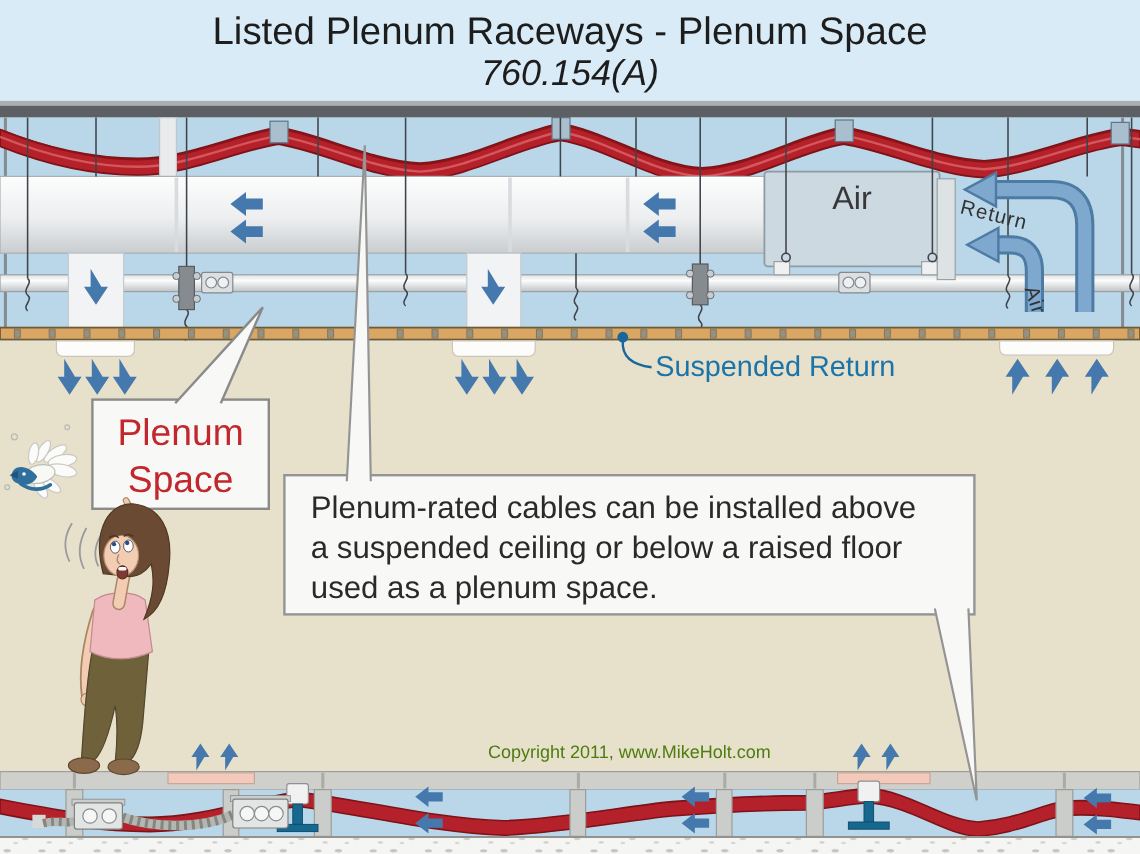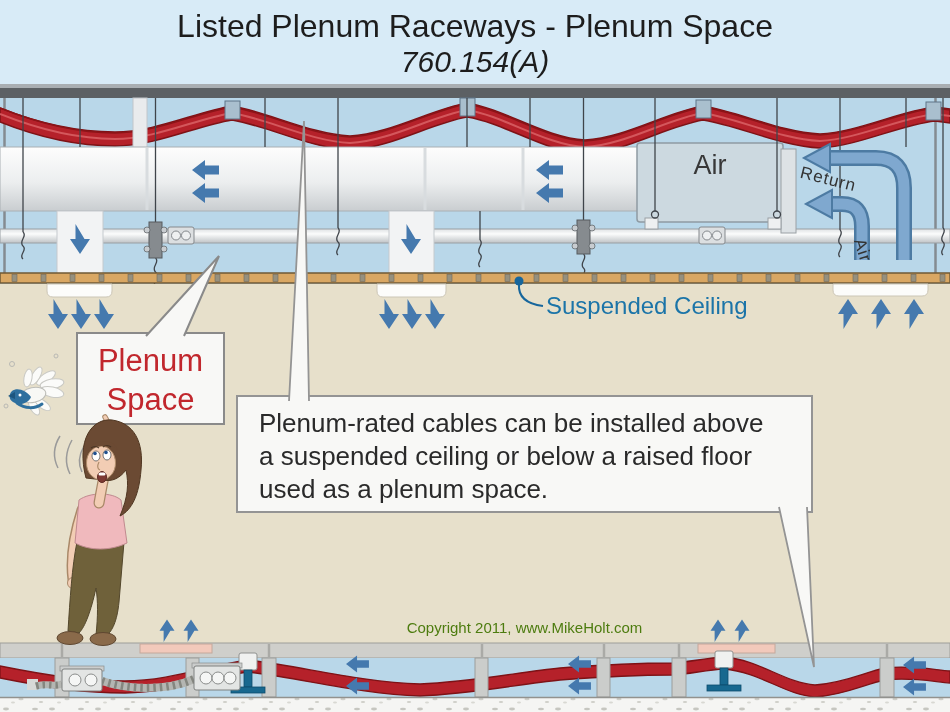--- a/index.html
+++ b/index.html
@@ -335,21 +335,21 @@
   </g>
 </svg>
 
 <div class="ov title-line1">Listed Plenum Raceways - Plenum Space</div>
 <div class="ov title-line2">760.154(A)</div>
 <div class="ov ah-label">
   <div>Air</div>
 </div>
 <div class="ov ret-word">Return</div>
 <div class="ov air-word">Air</div>
-<div class="ov sc-label">Suspended Ceiling</div>
+<div class="ov sc-label">Suspended Return</div>
 <div class="ov note-text">
   <div>Plenum-rated cables can be installed above</div>
   <div>a suspended ceiling or below a raised floor</div>
   <div>used as a plenum space.</div>
 </div>
 <div class="ov ps-label">
   <div>Plenum</div>
   <div>Space</div>
 </div>
 <div class="ov copy">Copyright 2011, www.MikeHolt.com</div>

